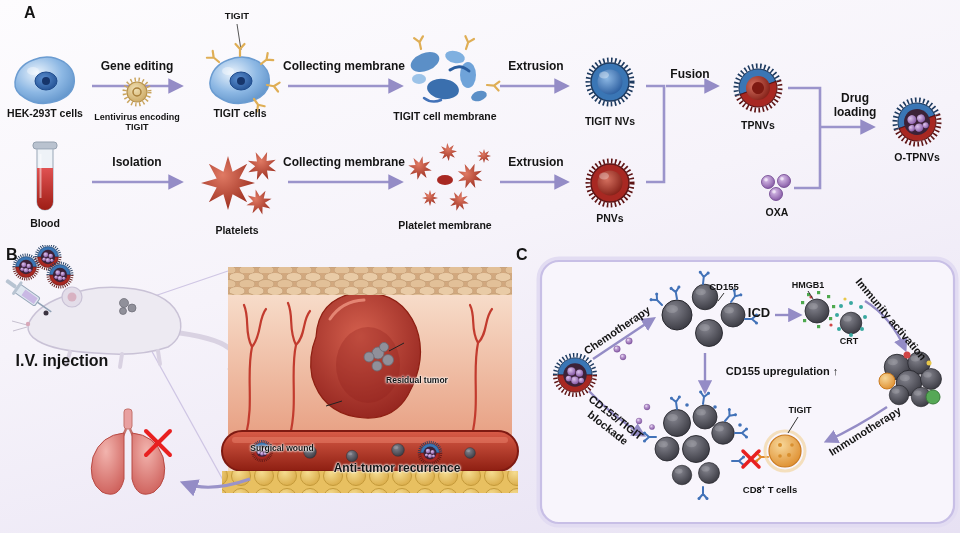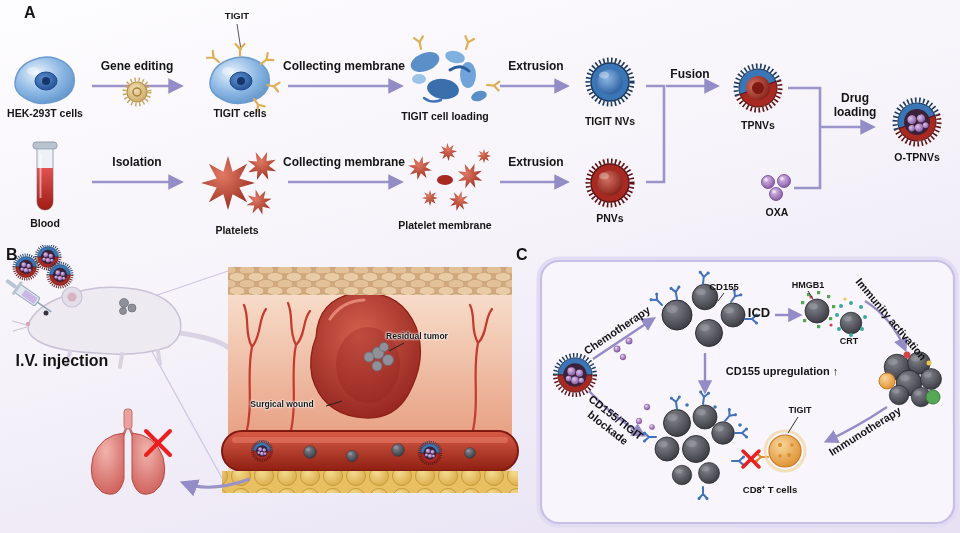--- a/index.html
+++ b/index.html
@@ -7,21 +7,21 @@
   body { font-family:"Liberation Sans", sans-serif; }
   .stage { position:relative; width:960px; height:533px; overflow:hidden;
     background: linear-gradient(165deg, #fdfcfe 0%, #f6f3fa 45%, #e7e1f3 100%); }
   svg.layer { position:absolute; display:block; }
   .lbl { position:absolute; font-weight:700; color:#141414; text-align:center; line-height:1.15; }
   .letter { font-size:16px; text-align:left; }
   .s8 { font-size:8.5px; } .s9 { font-size:9px; } .s95 { font-size:9.5px; }
   .s10 { font-size:10.5px; } .s11 { font-size:11px; } .s115 { font-size:16px; }
   .s12 { font-size:12px; } .s13 { font-size:13px; }
   .nowrap { white-space:nowrap; }
-  .halo { text-shadow: 0 0 2px #fff, 0 0 2px #fff, 0 0 3px #fff; }
+  .halo { text-shadow: 0 0 2px #fff, 0 0 2px #fff, 0 0 3px #fff; margin-top: 44px; }
   .rot { transform-origin:center center; }
   .alignl { text-align:center; }
 </style>
 </head>
 <body>
 
 <div class="stage">
 
   <svg width="0" height="0" style="position:absolute">
     <defs>
@@ -481,42 +481,44 @@
         <circle cx="257" cy="190" r="1.8" fill="#d98f2e"></circle>
         <circle cx="245" cy="201" r="1.8" fill="#d98f2e"></circle>
     </g>
     <path d="M263,162 L253,178" stroke="#333" stroke-width="1"></path>
   </svg>
 
   <div class="lbl letter" style="left:24px;top:4px;width:24px">A</div>
   <div class="lbl s95" style="left:212px;top:11px;width:50px">TIGIT</div>
   <div class="lbl s12 nowrap" style="left:87px;top:60px;width:100px">Gene editing</div>
   <div class="lbl s10" style="left:-3px;top:107px;width:96px">HEK-293T cells</div>
+  <div class="lbl s9" style="left:82px;top:112px;width:110px">Lentivirus encoding TIGIT</div>
   <div class="lbl s10" style="left:195px;top:107px;width:90px">TIGIT cells</div>
   <div class="lbl s12 nowrap" style="left:279px;top:60px;width:130px">Collecting membrane</div>
-  <div class="lbl s10" style="left:385px;top:110px;width:120px">TIGIT cell loading</div>
+  <div class="lbl s10" style="left:385px;top:110px;width:120px">TIGIT cell membrane</div>
   <div class="lbl s12" style="left:496px;top:60px;width:80px">Extrusion</div>
   <div class="lbl s10" style="left:570px;top:115px;width:80px">TIGIT NVs</div>
   <div class="lbl s12" style="left:662px;top:68px;width:56px">Fusion</div>
   <div class="lbl s10" style="left:718px;top:119px;width:80px">TPNVs</div>
   <div class="lbl s12" style="left:826px;top:92px;width:58px">Drug loading</div>
   <div class="lbl s10" style="left:877px;top:151px;width:80px">O-TPNVs</div>
   <div class="lbl s12" style="left:87px;top:156px;width:100px">Isolation</div>
   <div class="lbl s10" style="left:5px;top:217px;width:80px">Blood</div>
   <div class="lbl s10" style="left:197px;top:224px;width:80px">Platelets</div>
   <div class="lbl s12 nowrap" style="left:279px;top:156px;width:130px">Collecting membrane</div>
   <div class="lbl s10" style="left:385px;top:219px;width:120px">Platelet membrane</div>
   <div class="lbl s12" style="left:496px;top:156px;width:80px">Extrusion</div>
   <div class="lbl s10" style="left:570px;top:212px;width:80px">PNVs</div>
   <div class="lbl s10" style="left:747px;top:206px;width:60px">OXA</div>
 
   <div class="lbl letter" style="left:6px;top:246px;width:24px">B</div>
   <div class="lbl s115" style="left:12px;top:352px;width:100px">I.V. injection</div>
   <div class="lbl s8 halo" style="left:376px;top:332px;width:82px">Residual tumor</div>
   <div class="lbl s8 halo" style="left:240px;top:400px;width:84px">Surgical wound</div>
+  <div class="lbl s12 nowrap halo" style="left:317px;top:418px;width:160px">Anti-tumor recurrence</div>
 
   <div class="lbl letter" style="left:516px;top:246px;width:24px">C</div>
   <div class="lbl s11 nowrap rot" style="left:567px;top:324px;width:100px;transform:rotate(-34deg)">Chemotherapy</div>
   <div class="lbl s95" style="left:694px;top:282px;width:60px">CD155</div>
   <div class="lbl s13" style="left:734px;top:306px;width:50px">ICD</div>
   <div class="lbl s9" style="left:778px;top:280px;width:60px">HMGB1</div>
   <div class="lbl s9" style="left:819px;top:336px;width:60px">CRT</div>
   <div class="lbl s11 nowrap rot" style="left:831px;top:313px;width:120px;transform:rotate(50deg)">Immunity activation</div>
   <div class="lbl s11 nowrap alignl" style="left:712px;top:365px;width:140px">CD155 upregulation ↑</div>
   <div class="lbl s11 rot" style="left:571px;top:410px;width:82px;transform:rotate(38deg)">CD155/TIGIT blockade</div>

